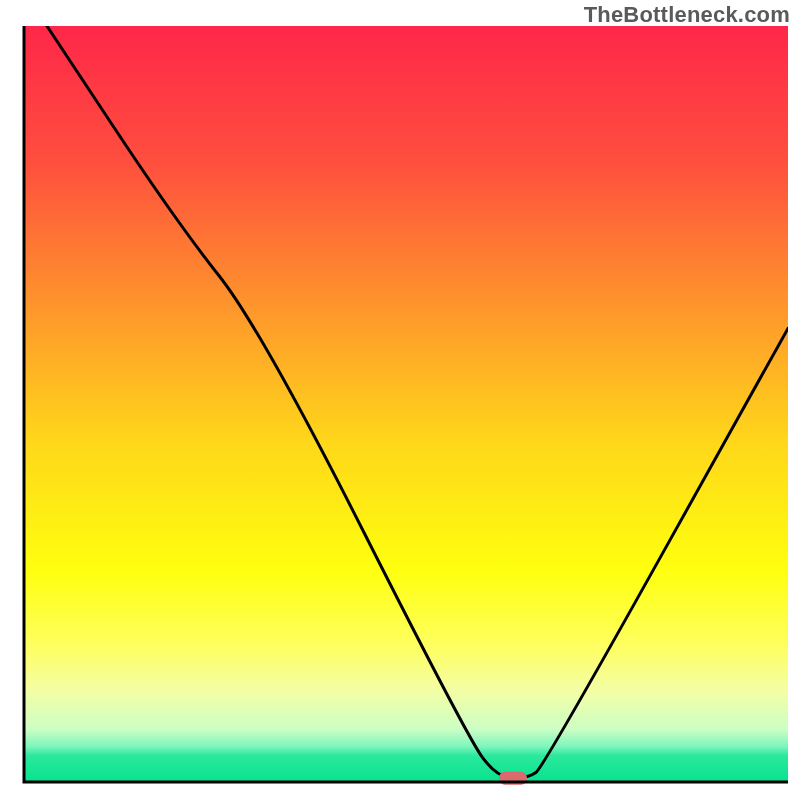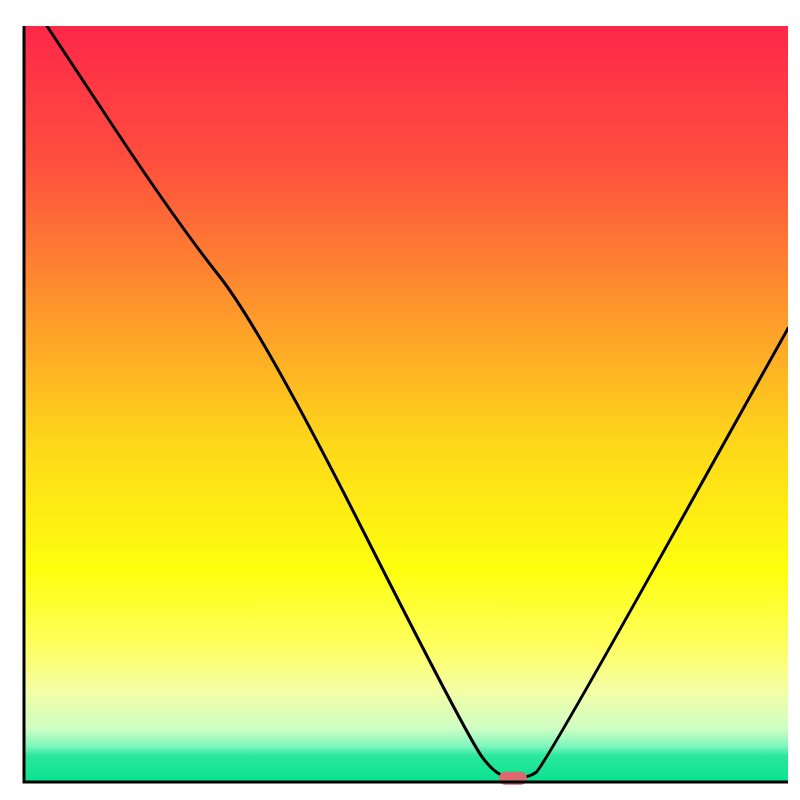--- a/index.html
+++ b/index.html
@@ -26,20 +26,21 @@
     letter-spacing: 0.2px;
   }
   svg {
     display: block;
   }
 </style>
 </head>
 <body>
 
 <div class="frame">
+  <div class="watermark">TheBottleneck.com</div>
 
   <svg id="chart-svg" width="800" height="800" viewBox="0 0 800 800">
     <defs>
       <linearGradient id="bg-grad" x1="0" y1="0" x2="0" y2="1">
           <stop offset="0.00%" stop-color="#fe2749"></stop>
           <stop offset="18.00%" stop-color="#fe4f3e"></stop>
           <stop offset="40.00%" stop-color="#fea029"></stop>
           <stop offset="55.00%" stop-color="#fed71a"></stop>
           <stop offset="72.00%" stop-color="#feff0e"></stop>
           <stop offset="82.00%" stop-color="#feff60"></stop>

